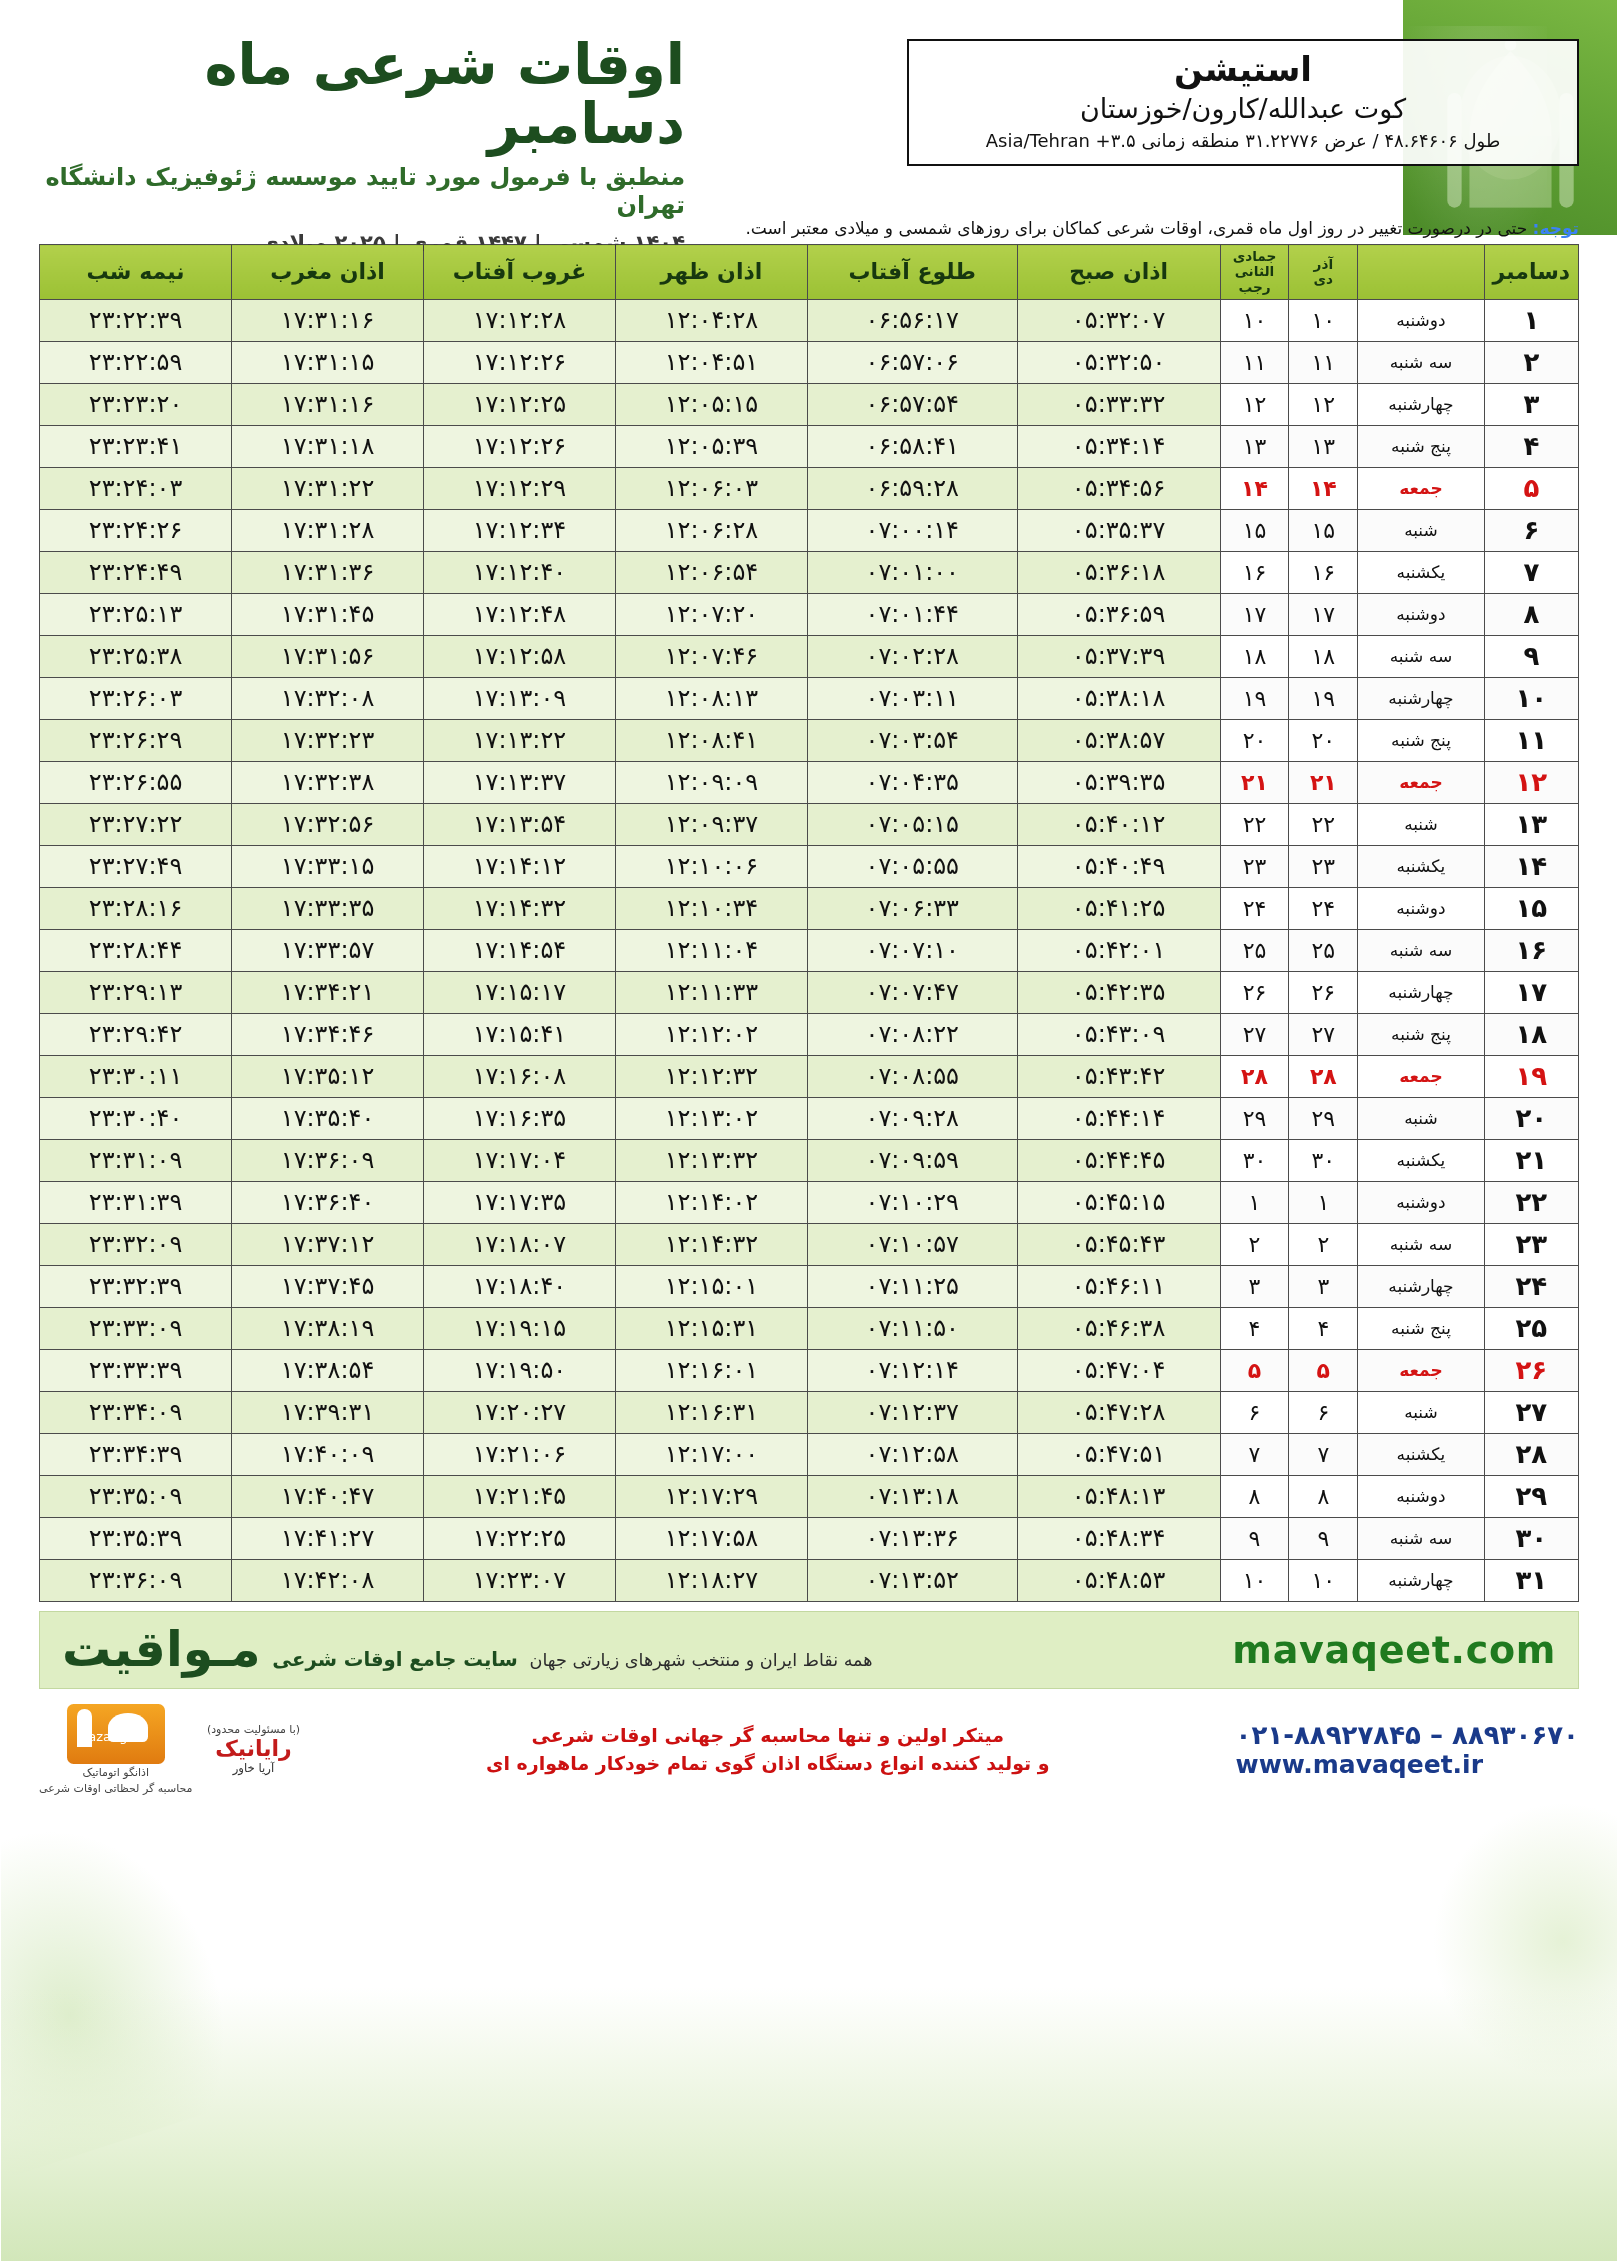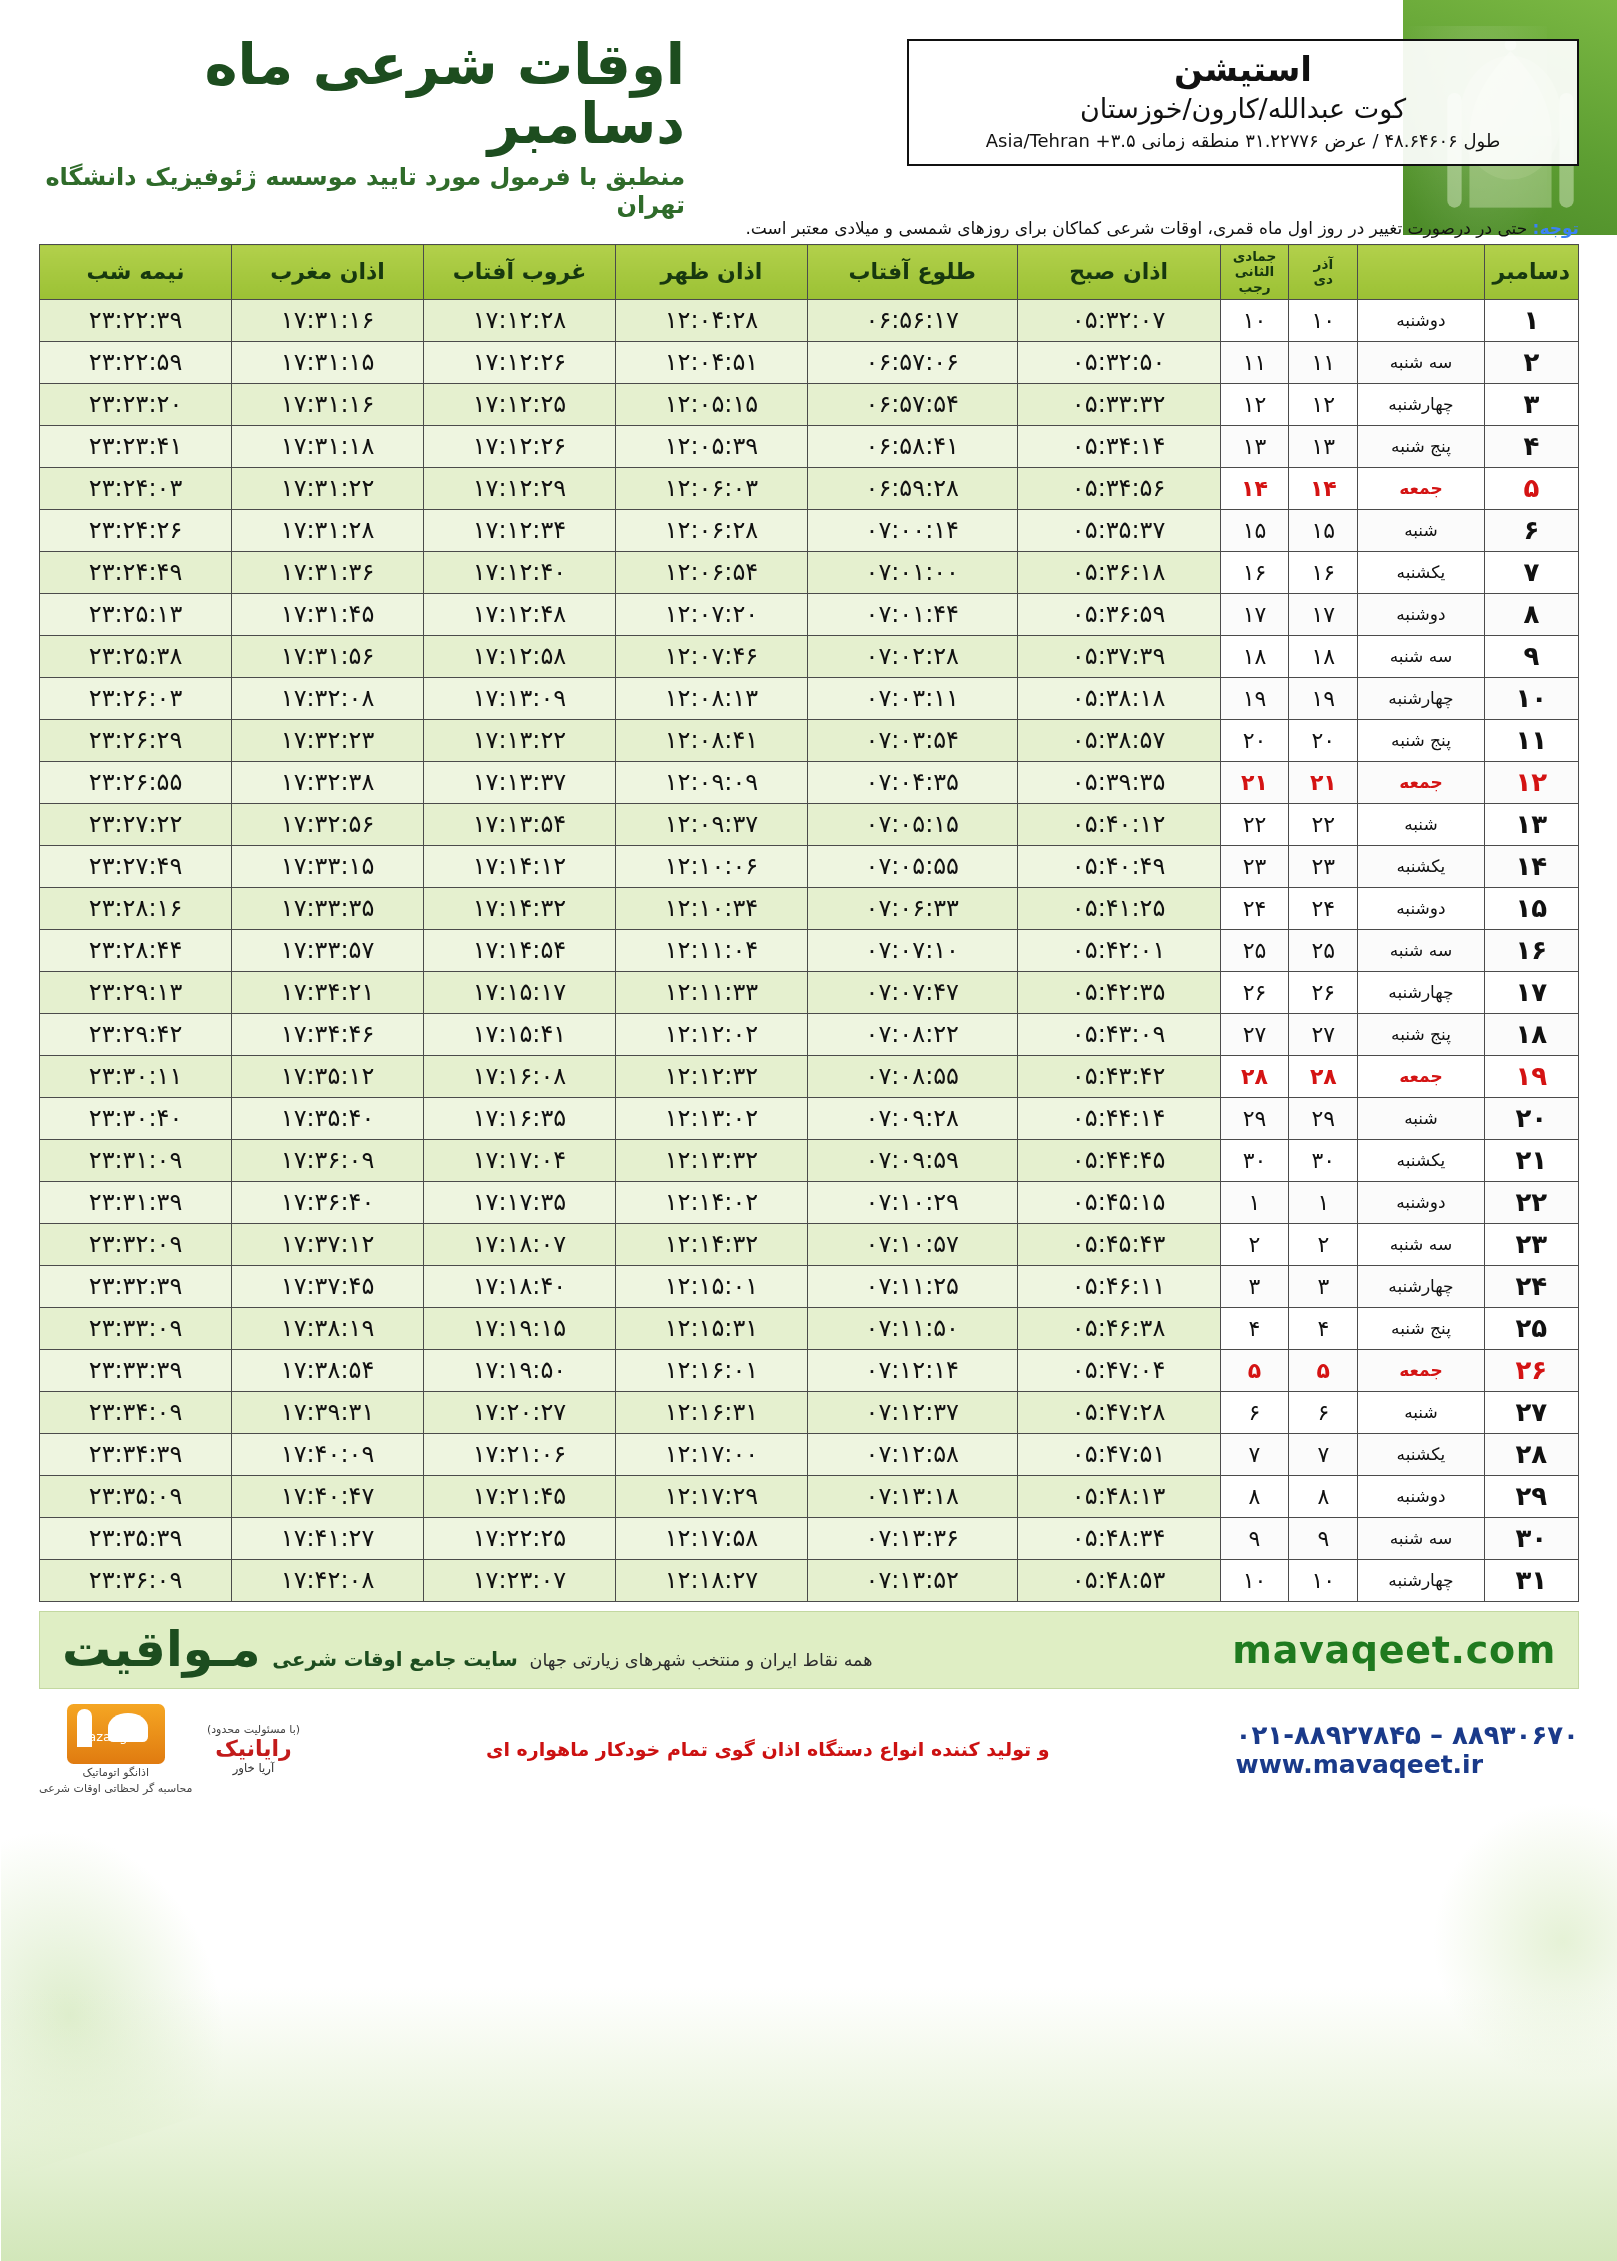--- a/index.html
+++ b/index.html
@@ -388,20 +388,21 @@
 
     <div class="station-box">
       <div class="station-title">استیشن</div>
       <div class="station-sub">کوت عبدالله/کارون/خوزستان</div>
       <div class="station-coords">طول ۴۸.۶۴۶۰۶ / عرض ۳۱.۲۲۷۷۶ منطقه زمانی ۳.۵+ Asia/Tehran</div>
     </div>
 
     <div class="title-block">
       <h1 class="main-title">اوقات شرعی ماه دسامبر</h1>
       <div class="sub-title">منطبق با فرمول مورد تایید موسسه ژئوفیزیک دانشگاه تهران</div>
+      <div class="date-line">۱۴۰۴ شمسی | ۱۴۴۷ قمری | ۲۰۲۵ میلادی</div>
     </div>
 
   </div>
 
   <div class="note-line">
     <span class="note-label">توجه:</span><span> حتی در درصورت تغییر در روز اول ماه قمری، اوقات شرعی کماکان برای روزهای شمسی و میلادی معتبر است.</span>
   </div>
 
   <div class="table-wrap">
     <table class="times">
@@ -827,20 +828,21 @@
     </div>
   </div>
 
   <div class="footer-bottom">
     <div class="fb-left">
       <div class="fb-phone">۰۲۱-۸۸۹۲۷۸۴۵ – ۸۸۹۳۰۶۷۰</div>
       <div class="fb-web">www.mavaqeet.ir</div>
     </div>
 
     <div class="fb-center">
+      <div>میتکر اولین و تنها محاسبه گر جهانی اوقات شرعی</div>
       <div>و تولید کننده انواع دستگاه اذان گوی تمام خودکار ماهواره ای</div>
     </div>
 
     <div class="fb-right">
       <div class="logo-rayanik">
         <div class="logo-text-sm">(با مسئولیت محدود)</div>
         <div class="rk-main">رایانیک</div>
         <div class="rk-sub">آریا خاور</div>
       </div>
       <div class="logo-azangoo">

